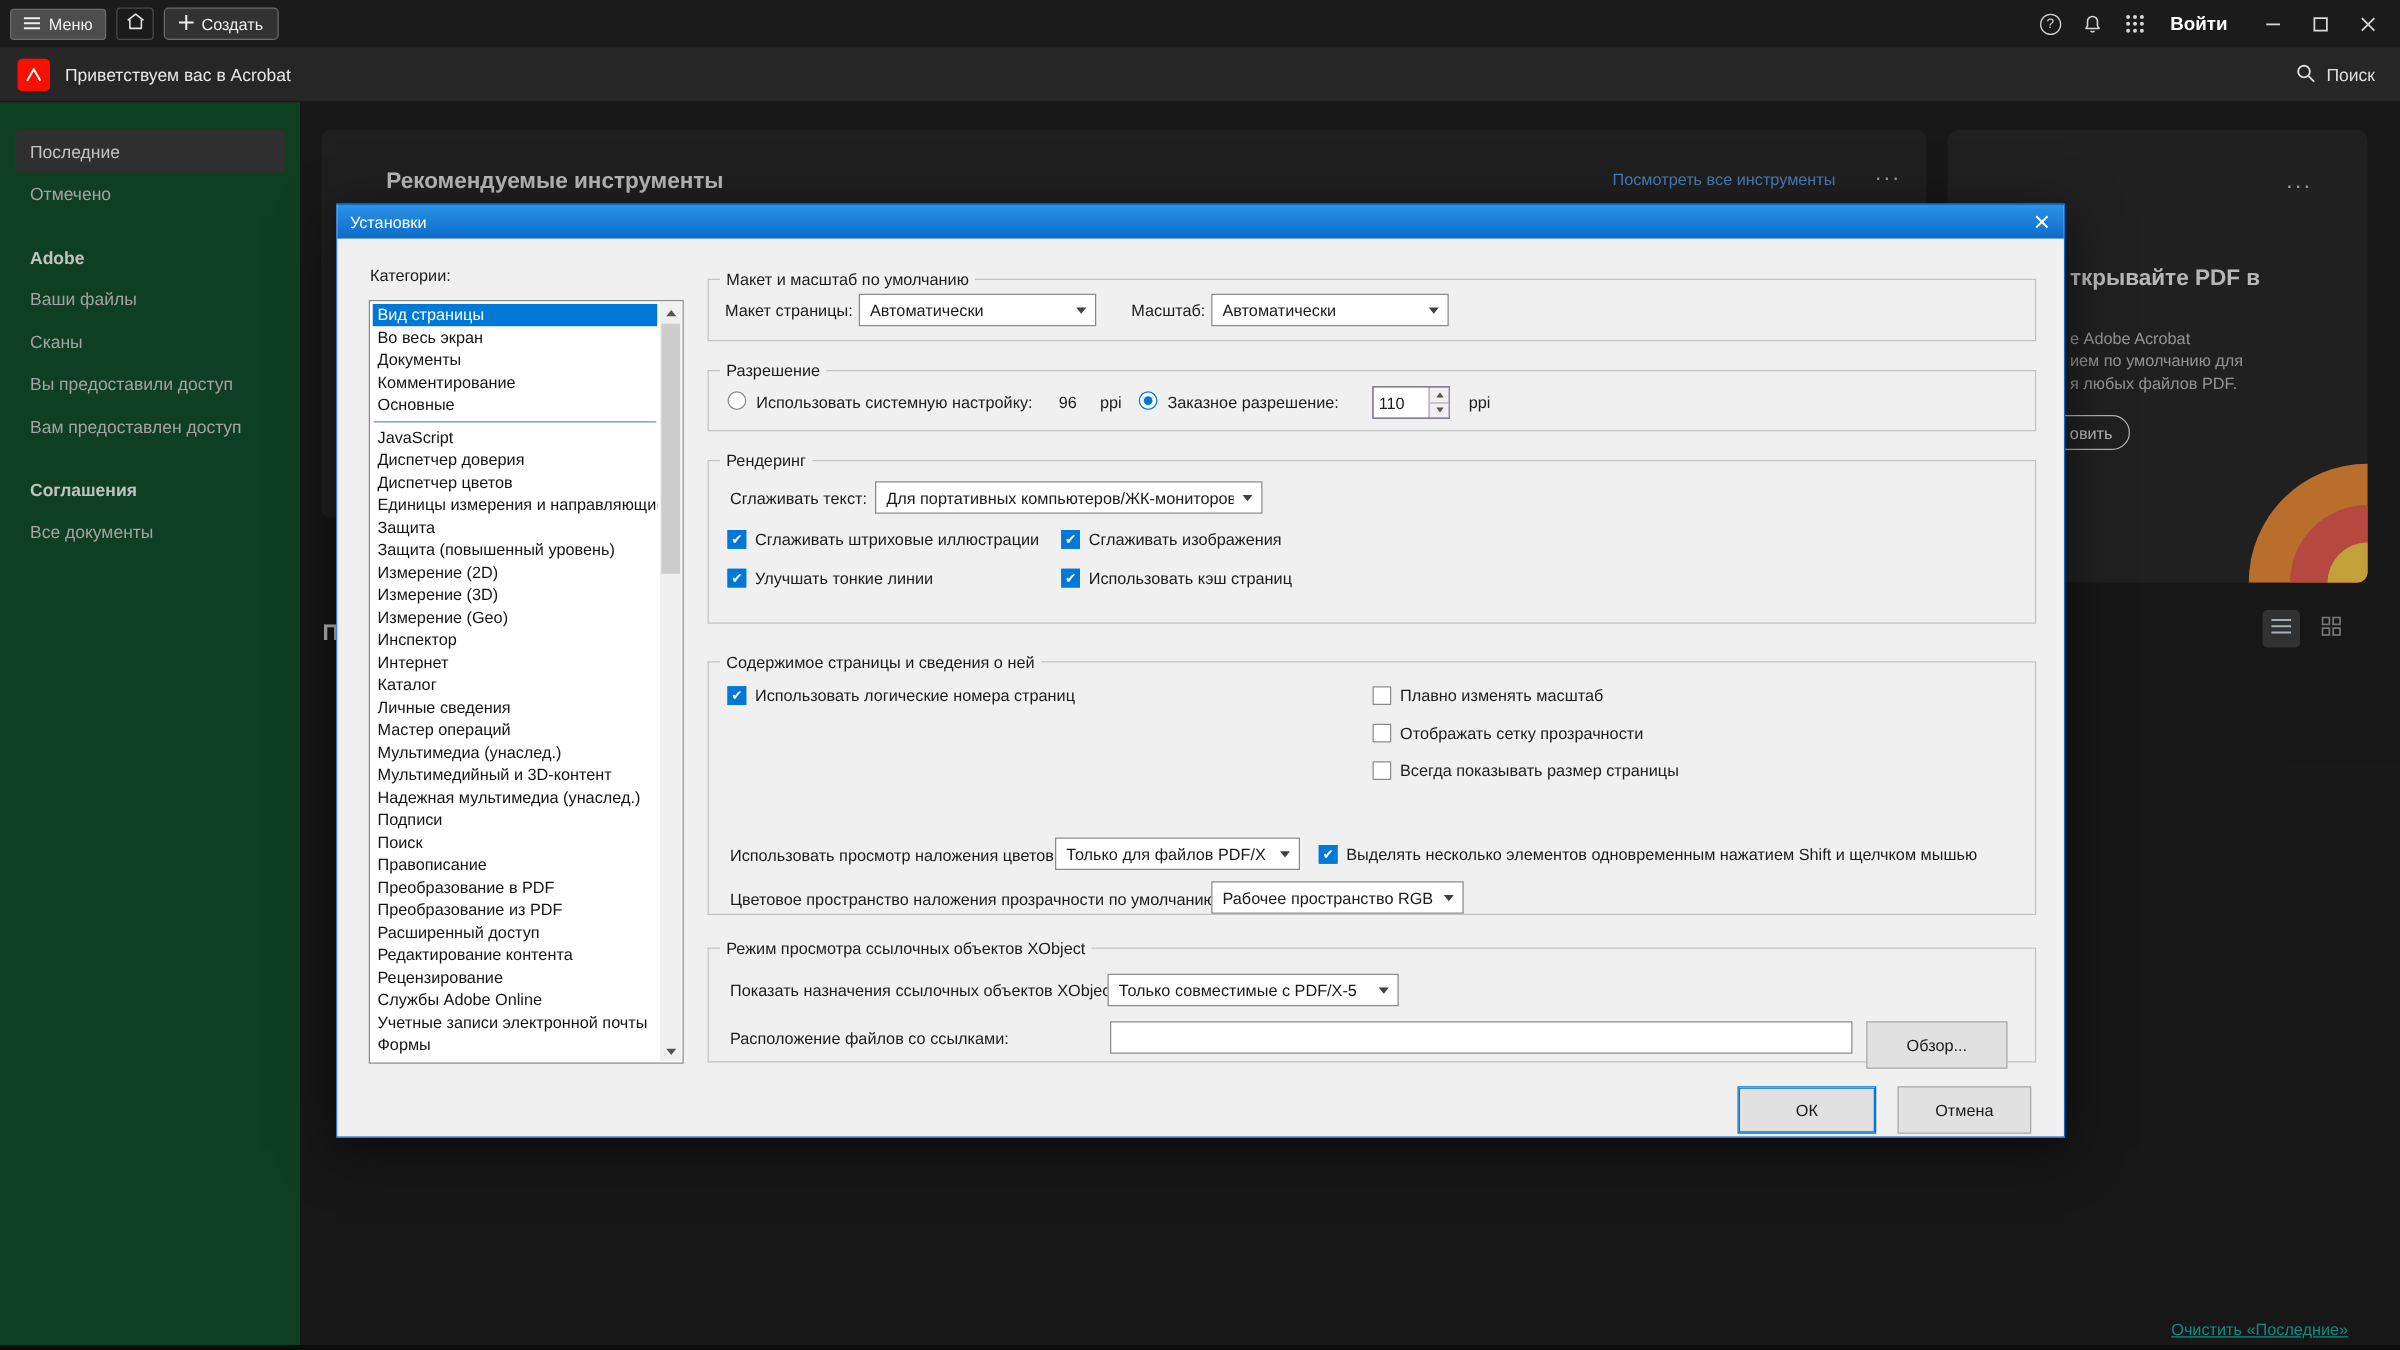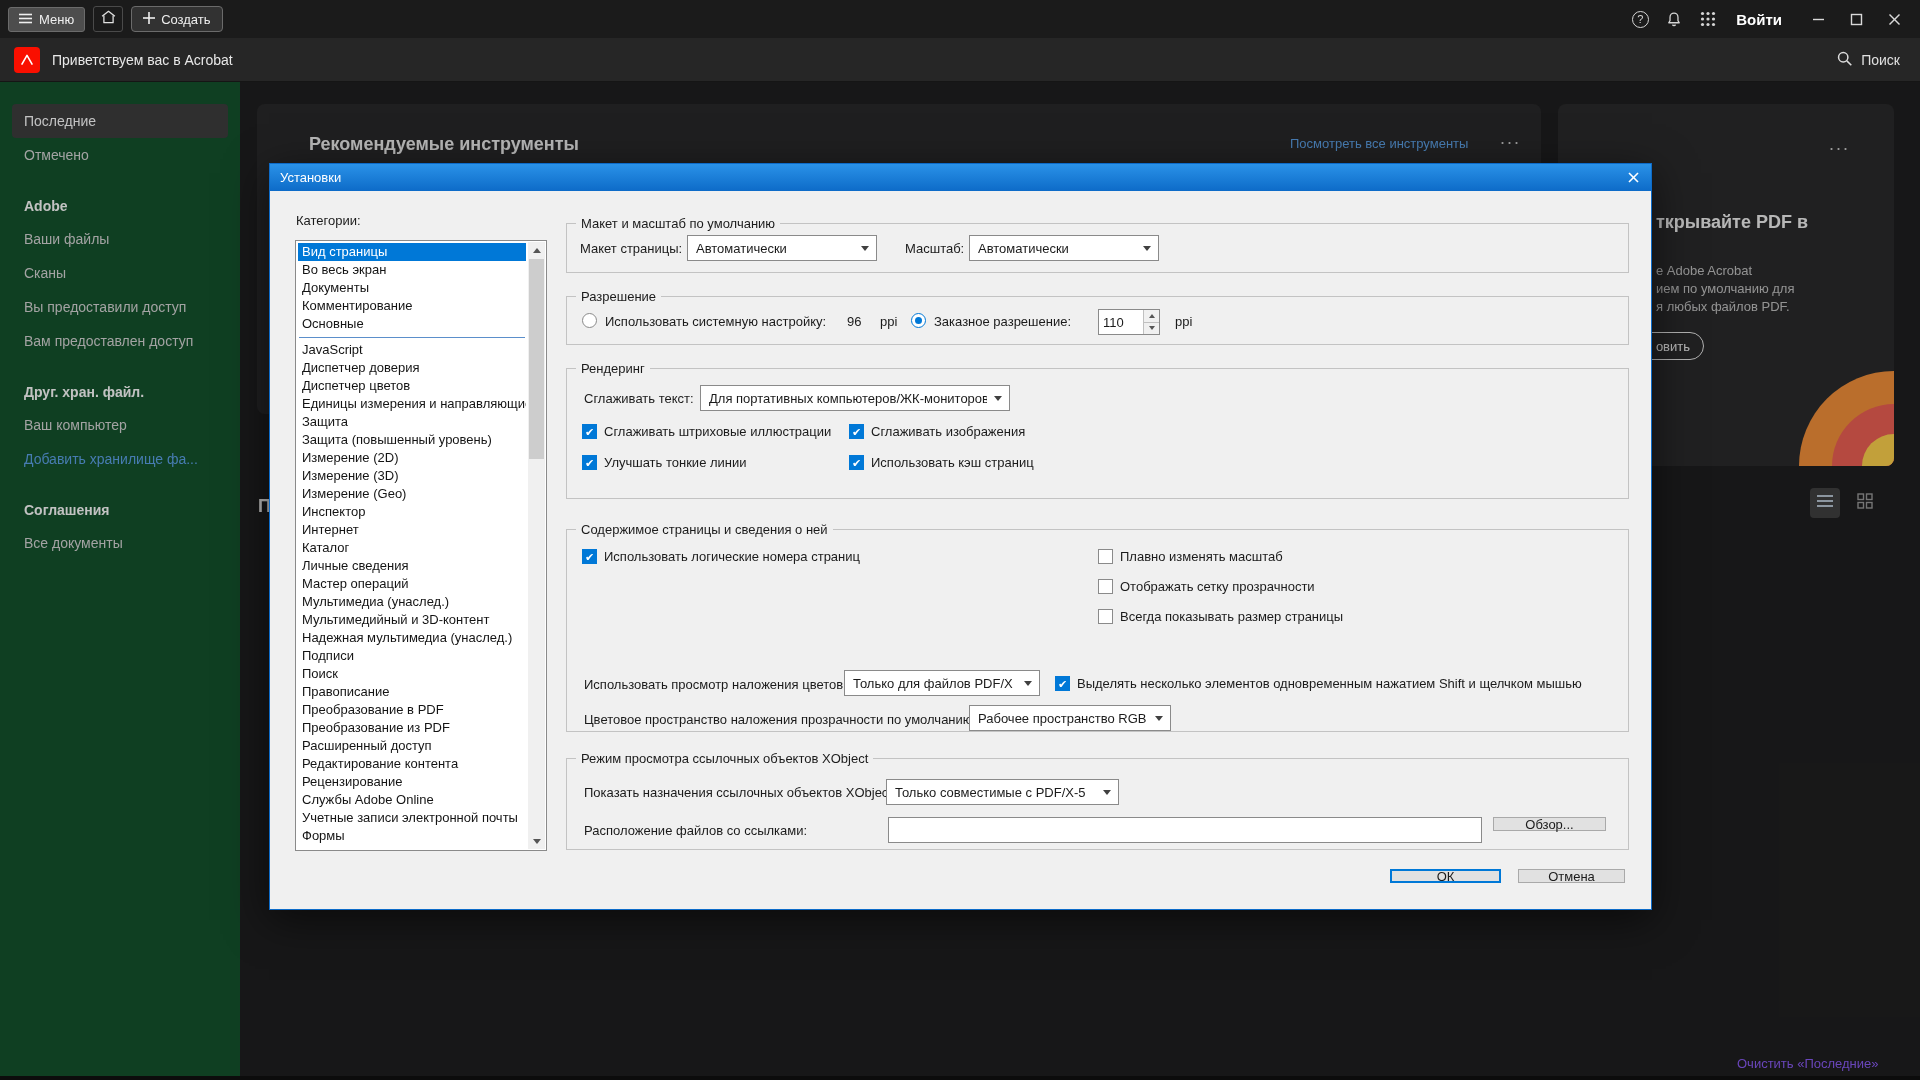--- a/index.html
+++ b/index.html
@@ -62,21 +62,21 @@
   .promo-art { position:absolute; right:0; bottom:0; width:112px; height:90px; }
   .arc { position:absolute; border-radius:50%; }
   .a1 { width:190px; height:190px; right:-95px; bottom:-95px; background:#F5913B; }
   .a2 { width:124px; height:124px; right:-62px; bottom:-62px; background:#EE6055; }
   .a3 { width:64px;  height:64px;  right:-32px; bottom:-32px; background:#FFD34D; }
 
   .files-heading { position:absolute; left:18px; top:414px; font-size:18px; font-weight:bold; color:#f1f1f1; white-space:nowrap; }
   .view-toggles { position:absolute; left:1570px; top:406px; display:flex; gap:10px; }
   .vt-btn { width:30px; height:30px; border-radius:4px; display:flex; align-items:center; justify-content:center; }
   .vt-btn.active { background:#414141; }
-  .clear-link { position:absolute; left:1497px; top:974px; font-size:13px; color:#8b5cf6; }
+  .clear-link { position:absolute; left:1497px; top:974px; font-size:13px; color:#14b8a6;text-decoration:underline; }
 
   
   .dialog { position:absolute; left:269px; top:163px; width:1383px; height:747px; z-index:100;
             background:#f0f0f0; border:1px solid #0d6bc8; box-shadow:0 10px 40px rgba(0,0,0,.55); }
   .dialog-titlebar { height:27px; background:linear-gradient(#2a92e8,#0d6bc8); display:flex; align-items:center; padding-left:10px; }
   .dialog-title { font-size:13px; color:#fff; flex:1; }
   .dialog-close { width:36px; height:27px; display:flex; align-items:center; justify-content:center; }
   .dialog-body { position:absolute; top:27px; left:0; right:0; bottom:0; background:#f0f0f0; }
 
   .lbl { position:absolute; font-size:13px; color:#1b1b1b; white-space:nowrap; }
@@ -116,21 +116,21 @@
   .spin-input { flex:1; min-width:0; border:none; outline:none; font:13px "Liberation Sans",sans-serif; padding:0 4px; color:#1b1b1b; }
   .spin-btns { width:16px; border-left:1px solid #c0c0c0; display:flex; flex-direction:column; }
   .spin-b { flex:1; display:flex; align-items:center; justify-content:center; background:#f0f0f0; }
   .spin-b + .spin-b { border-top:1px solid #c0c0c0; }
   .tri-up { width:0; height:0; border-left:4px solid transparent; border-right:4px solid transparent; border-bottom:5px solid #555; }
   .tri-down { width:0; height:0; border-left:4px solid transparent; border-right:4px solid transparent; border-top:5px solid #555; }
 
   .text-input { position:absolute; height:26px; border:1px solid #8a8a8a; background:#fff;
                 font:13px "Liberation Sans",sans-serif; padding:0 6px; color:#1b1b1b; }
 
-  .btn { position:absolute; height:14px; background:#e1e1e1; border:1px solid #a9a9a9; display:flex;
+  .btn { position:absolute; height:38px; background:#e1e1e1; border:1px solid #a9a9a9; display:flex;
          align-items:center; justify-content:center; font-size:13px; color:#1b1b1b; }
   .btn.ok { left:1120px; top:678px; width:111px; border-color:#0078d7; box-shadow:inset 0 0 0 1px #0078d7; }
   .btn.cancel { left:1248px; top:678px; width:107px; }
   .btn.browse { left:926px; top:58px; width:113px; }
 </style>
 </head>
 <body>
 
 <div class="app">
 
@@ -224,27 +224,20 @@
           <div class="side-item">Отмечено</div>
         </div>
       <div class="side-section">
         <div class="side-title">Adobe</div>
         <div>
             <div class="side-item">Ваши файлы</div>
             <div class="side-item">Сканы</div>
             <div class="side-item">Вы предоставили доступ</div>
             <div class="side-item">Вам предоставлен доступ</div>
           </div>
-      </div>
-      <div class="side-section">
-        <div class="side-title">Друг. хран. файл.</div>
-        <div>
-            <div class="side-item">Ваш компьютер</div>
-          </div>
-        <div class="side-item link">Добавить хранилище фа...</div>
       </div>
       <div class="side-section">
         <div class="side-title">Соглашения</div>
         <div>
             <div class="side-item">Все документы</div>
           </div>
       </div>
     </div>
 
     <div class="main">

